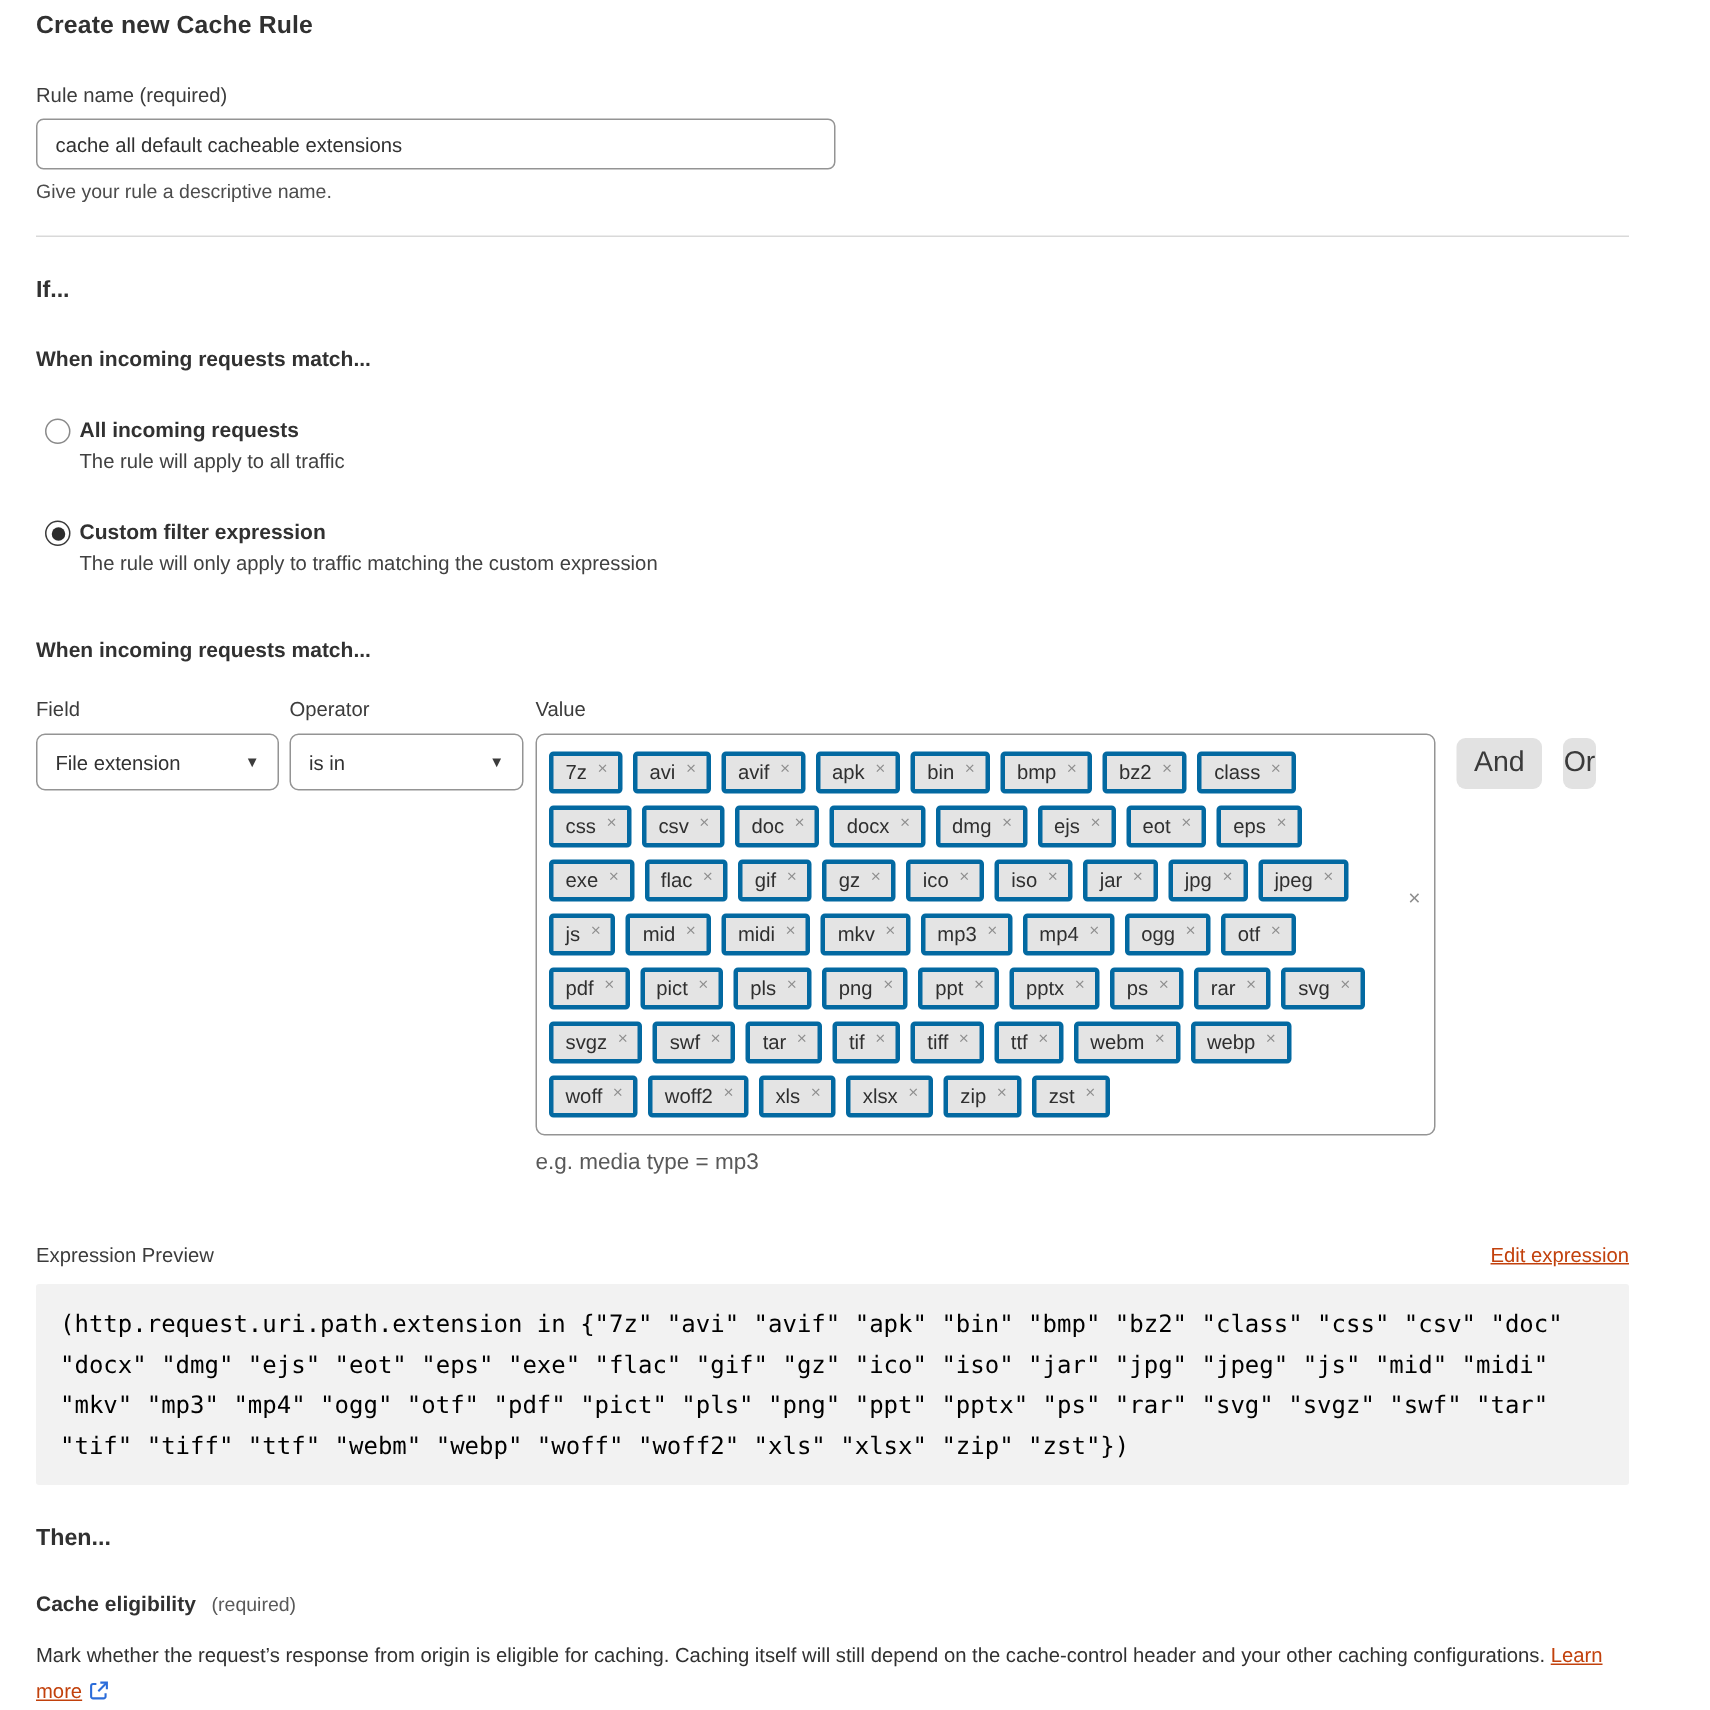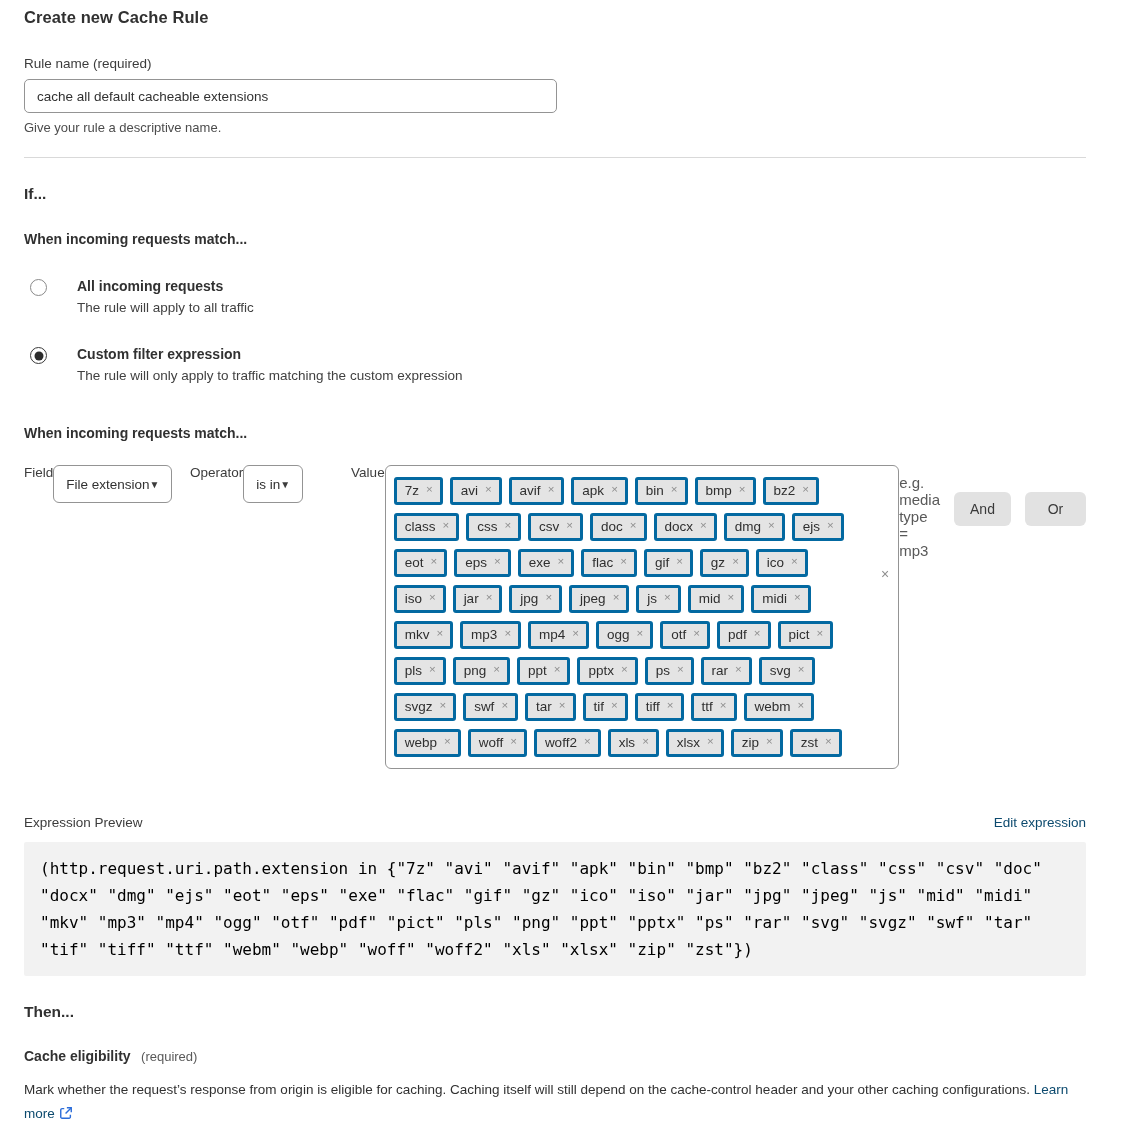--- a/index.html
+++ b/index.html
@@ -20,27 +20,27 @@
   .h-if { font-size:15.5px; font-weight:bold; margin-top:27px; }
   .h-match { font-size:14px; font-weight:bold; margin-top:28px; }
 
   .option { display:flex; margin-top:31px; }
   .option.tight { margin-top:26px; align-items:center; }
   .radio { flex:0 0 auto; width:17px; height:17px; border-radius:50%;
     border:1.5px solid #8a8a8a; background:#fff; margin:1px 0 0 6px; position:relative; }
   .radio.checked { border-color:#3a3a3a; }
   .radio.checked::after { content:""; position:absolute; left:50%; top:50%;
     width:9px; height:9px; border-radius:50%; background:#2c2c2c; transform:translate(-50%,-50%); }
-  .option-body { margin-left:30px; }
+  .option-body { margin-left:6px; }
   .option-label { font-size:14px; font-weight:bold; }
   .option-label.normal { font-weight:bold; }
   .option-desc { font-size:13.5px; color:#414141; margin-top:6px; }
 
   .builder-row { display:flex; margin-top:24px; }
-  .col { display:flex; flex-direction:row; }
+  .col { display:flex; flex-direction:column; }
   .col-field { width:162px; margin-right:7px; }
   .col-op { width:156px; margin-right:8px; }
   .col-value { width:600px; }
   .ctl-label { font-size:13.5px; color:#3c3c3c; margin-bottom:9px; }
   .select { height:38px; border:1px solid #949494; border-radius:6px; background:#fff;
     display:flex; align-items:center; justify-content:space-between; padding:0 12px;
     font-size:13.5px; cursor:pointer; }
   .caret { font-size:10px; color:#3c3c3c; }
 
   .value-box { border:1px solid #949494; border-radius:6px; background:#fff;
@@ -48,27 +48,27 @@
   .tags { display:flex; flex-wrap:wrap; gap:8px 7px; }
   .tag { background:#e4e4e4; border:3px solid #0369a1; border-radius:3px;
     padding:3px 7px 4px 8px; font-size:13.5px; color:#2f2f2f; display:inline-flex;
     align-items:flex-start; cursor:default; }
   .tag-x { color:#8e8e8e; font-size:11.5px; margin-left:7px; cursor:pointer; }
   .clear-x { position:absolute; right:9px; top:100px; color:#8e8e8e; font-size:14px; cursor:pointer; }
   .eg-helper { font-size:15px; color:#595959; margin-top:9px; }
 
   .andor { display:flex; margin-left:14px; padding-top:27px; }
   .btn-gray { background:#e2e2e2; border:none; border-radius:6px; height:34px;
-    font-size:14px; color:#3a3a3a; font-family:"Liberation Sans", sans-serif; cursor:pointer; }
+    font-size:19px; color:#3a3a3a; font-family:"Liberation Sans", sans-serif; cursor:pointer; }
   .btn-and { width:57px; margin-right:14px; }
-  .btn-or { width:61px; }
+  .btn-or { width:22px; }
 
   .preview-head { display:flex; justify-content:space-between; align-items:baseline; margin-top:46px; }
   .preview-label { font-size:13.5px; color:#3c3c3c; }
-  a.link { color:#0c4a6e; font-size:13.5px; cursor:pointer; }
+  a.link { color:#c2410c; font-size:13.5px; text-decoration:underline; cursor:pointer; }
   .code-block { margin-top:12px; background:#f2f2f2; border-radius:2px; padding:13px 16px;
     font-family:"DejaVu Sans Mono", monospace; font-size:16px; line-height:27px;
     color:#000000; white-space:pre-wrap; word-break:break-word; }
 
   .h-then { font-size:15.5px; font-weight:bold; margin-top:27px; }
   .elig-row { margin-top:26px; }
   .elig-label { font-size:14px; font-weight:bold; display:inline; }
   .elig-req { font-size:13px; color:#595959; margin-left:6px; }
   .elig-desc { font-size:13.5px; color:#313131; margin-top:13px; line-height:24px; max-width:1055px; }
   .ext-icon { display:inline-block; vertical-align:-2px; margin-left:4px; }

